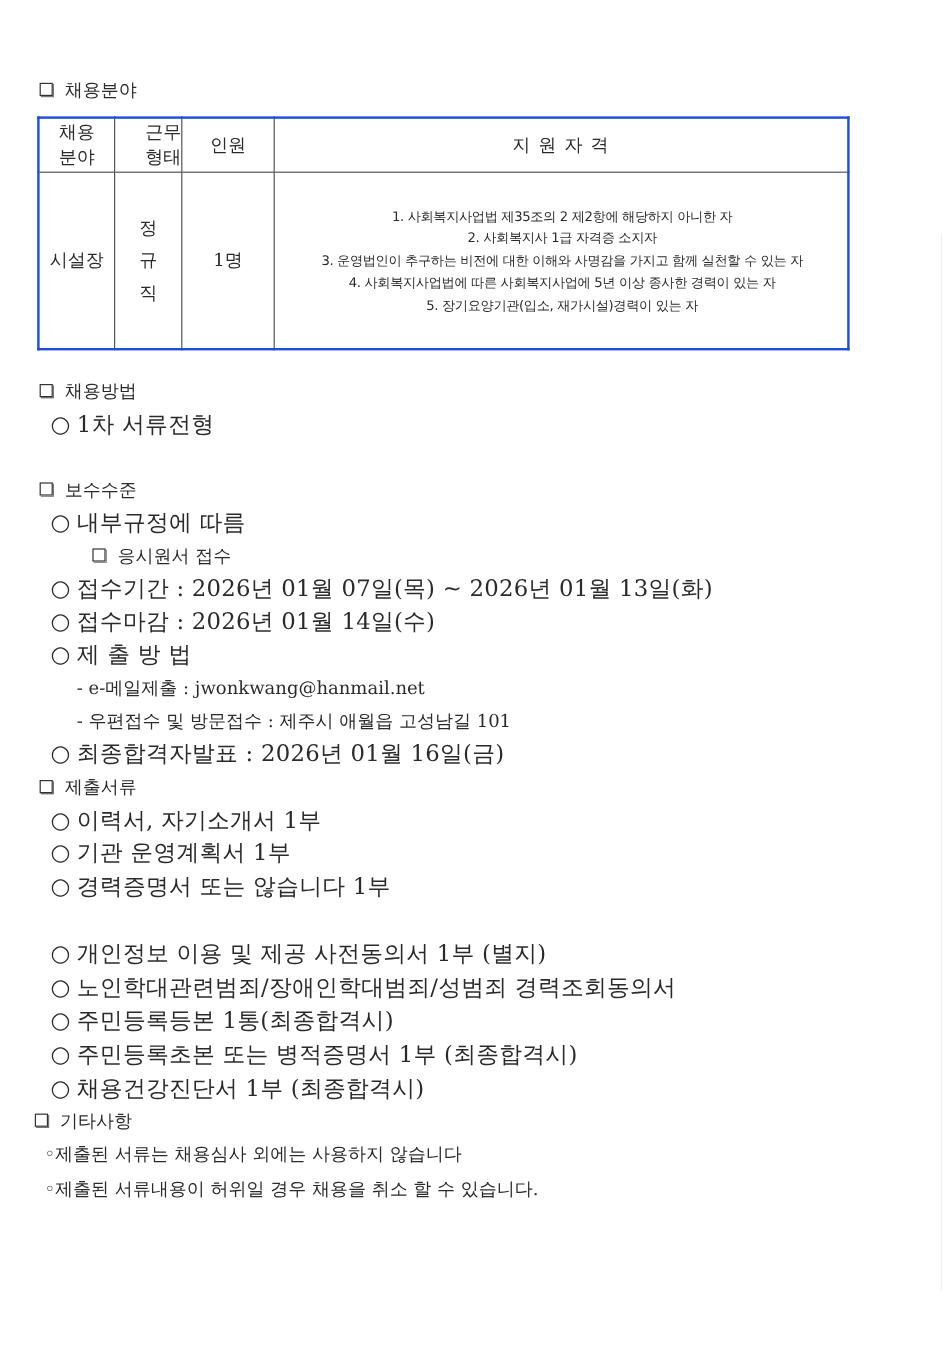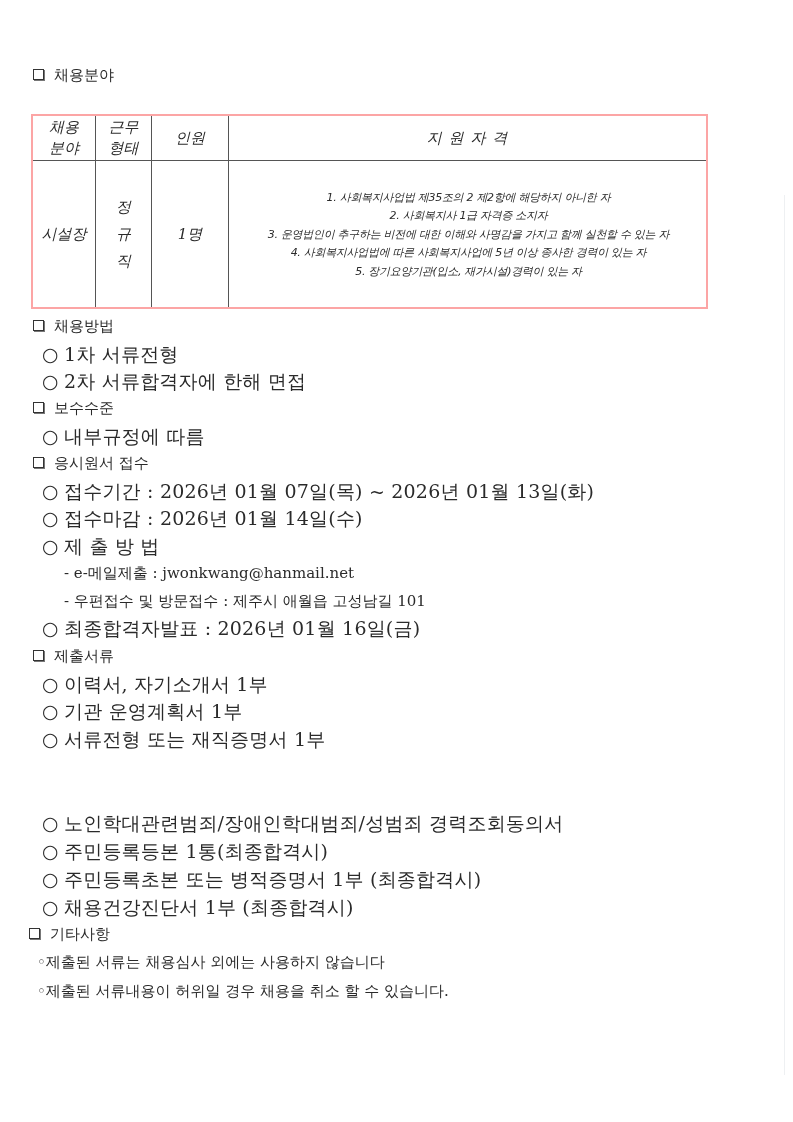--- a/index.html
+++ b/index.html
@@ -7,22 +7,22 @@
          font-family:"DejaVu Serif", "Liberation Serif", serif; color:#2a2a2a; }
   .page { position:absolute; left:0; top:0; width:793px; height:802px; }
   .sq { display:inline-block; width:9px; height:9px; border:1.4px solid #333; margin-right:10px;
         vertical-align:middle; position:relative; top:-2px; box-shadow:1px 1px 0 #777; }
   .sec { position:absolute; left:33px; font-size:15px; line-height:20px; white-space:nowrap; }
   .item { position:absolute; left:42px; font-size:19px; line-height:20px; white-space:nowrap; letter-spacing:0.2px; }
   .item .dot { display:inline-block; width:16px; }
   .item .txt { margin-left:6px; }
   .sub { position:absolute; left:64px; font-size:15px; line-height:20px; white-space:nowrap; }
   .misc { position:absolute; left:37px; font-size:15px; line-height:20px; white-space:nowrap; }
-  table.t { position:absolute; left:31px; top:114px; width:677px; border-collapse:collapse;
-            border:2px solid #fca5a5; font-size:15px;font-style:italic; }
+  table.t { position:absolute; left:31px; top:97px; width:677px; border-collapse:collapse;
+            border:2px solid #1d4ed8; font-size:15px; }
   table.t td, table.t th { border:1px solid #555; font-weight:normal; text-align:center; vertical-align:middle; padding:0; }
   table.t th { height:44px; line-height:21px; }
   table.t td.body { height:144px; }
   .qual { text-align:right; padding:2px 6px 0 8px !important; font-family:"DejaVu Sans","Liberation Sans",sans-serif;
           font-size:11px; line-height:18.5px; letter-spacing:-0.3px; }
   .vert span { display:block; line-height:27px; }
   .faint-line { position:absolute; left:784px; top:195px; width:1px; height:880px; background:#eef0f2; }
 </style>
 </head>
 <body>
@@ -33,21 +33,21 @@
     <span class="sq"></span><span>채용분야</span>
   </div>
 
   <table class="t">
     <tbody>
         <tr>
       <th style="width:62px;">
         <div>채용</div>
         <div>분야</div>
       </th>
-      <th style="width:55px;">
+      <th style="width:55px;text-align:right;">
         <div>근무</div>
         <div>형태</div>
       </th>
       <th style="width:76px;">인원</th>
       <th style="letter-spacing:1px;">지 원 자 격</th>
     </tr>
     <tr>
       <td class="body">시설장</td>
       <td class="body vert">
         <span>정</span>
@@ -63,43 +63,43 @@
         <div>5. 장기요양기관(입소, 재가시설)경력이 있는 자</div>
       </td>
     </tr>
   </tbody>
     </table>
 
   <div class="sec" style="top:316px;">
     <span class="sq"></span><span>채용방법</span>
   </div>
   <div class="item" style="top:344px;"><span class="dot">○</span><span class="txt">1차 서류전형</span></div>
-  <div class="item" style="top:371px;"><span class="dot">○</span><span class="txt">2차 서류합격자에 한해 면접</span></div>
 
   <div class="sec" style="top:398px;">
     <span class="sq"></span><span>보수수준</span>
   </div>
   <div class="item" style="top:426px;"><span class="dot">○</span><span class="txt">내부규정에 따름</span></div>
 
-  <div class="sec" style="top:453px;">
+  <div class="sec" style="top:453px;margin-left:44px;">
     <span class="sq"></span><span>응시원서 접수</span>
   </div>
   <div class="item" style="top:481px;"><span class="dot">○</span><span class="txt">접수기간 : 2026년 01월 07일(목) ~ 2026년 01월 13일(화)</span></div>
   <div class="item" style="top:508px;"><span class="dot">○</span><span class="txt">접수마감 : 2026년 01월 14일(수)</span></div>
   <div class="item" style="top:536px;"><span class="dot">○</span><span class="txt">제 출 방 법</span></div>
   <div class="sub" style="top:563px;">- e-메일제출 : jwonkwang@hanmail.net</div>
   <div class="sub" style="top:591px;">- 우편접수 및 방문접수 : 제주시 애월읍 고성남길 101</div>
   <div class="item" style="top:618px;"><span class="dot">○</span><span class="txt">최종합격자발표 : 2026년 01월 16일(금)</span></div>
 
   <div class="sec" style="top:646px;">
     <span class="sq"></span><span>제출서류</span>
   </div>
   <div class="item" style="top:674px;"><span class="dot">○</span><span class="txt">이력서, 자기소개서 1부</span></div>
   <div class="item" style="top:701px;"><span class="dot">○</span><span class="txt">기관 운영계획서 1부</span></div>
-  <div class="item" style="top:729px;"><span class="dot">○</span><span class="txt">서류전형 또는 재직증명서 1부</span></div>
+  <div class="item" style="top:729px;"><span class="dot">○</span><span class="txt">경력증명서 또는 않습니다 1부</span></div>
+  <div class="item" style="top:785px;"><span class="dot">○</span><span class="txt">개인정보 이용 및 제공 사전동의서 1부 (별지)</span></div>
   <div class="item" style="top:813px;"><span class="dot">○</span><span class="txt">노인학대관련범죄/장애인학대범죄/성범죄 경력조회동의서</span></div>
   <div class="item" style="top:841px;"><span class="dot">○</span><span class="txt">주민등록등본 1통(최종합격시)</span></div>
   <div class="item" style="top:869px;"><span class="dot">○</span><span class="txt">주민등록초본 또는 병적증명서 1부 (최종합격시)</span></div>
   <div class="item" style="top:897px;"><span class="dot">○</span><span class="txt">채용건강진단서 1부 (최종합격시)</span></div>
 
   <div class="sec" style="top:924px; left:29px;">
     <span class="sq"></span><span>기타사항</span>
   </div>
   <div class="misc" style="top:952px;">◦제출된 서류는 채용심사 외에는 사용하지 않습니다</div>
   <div class="misc" style="top:981px;text-align:right;">◦제출된 서류내용이 허위일 경우 채용을 취소 할 수 있습니다.</div>

